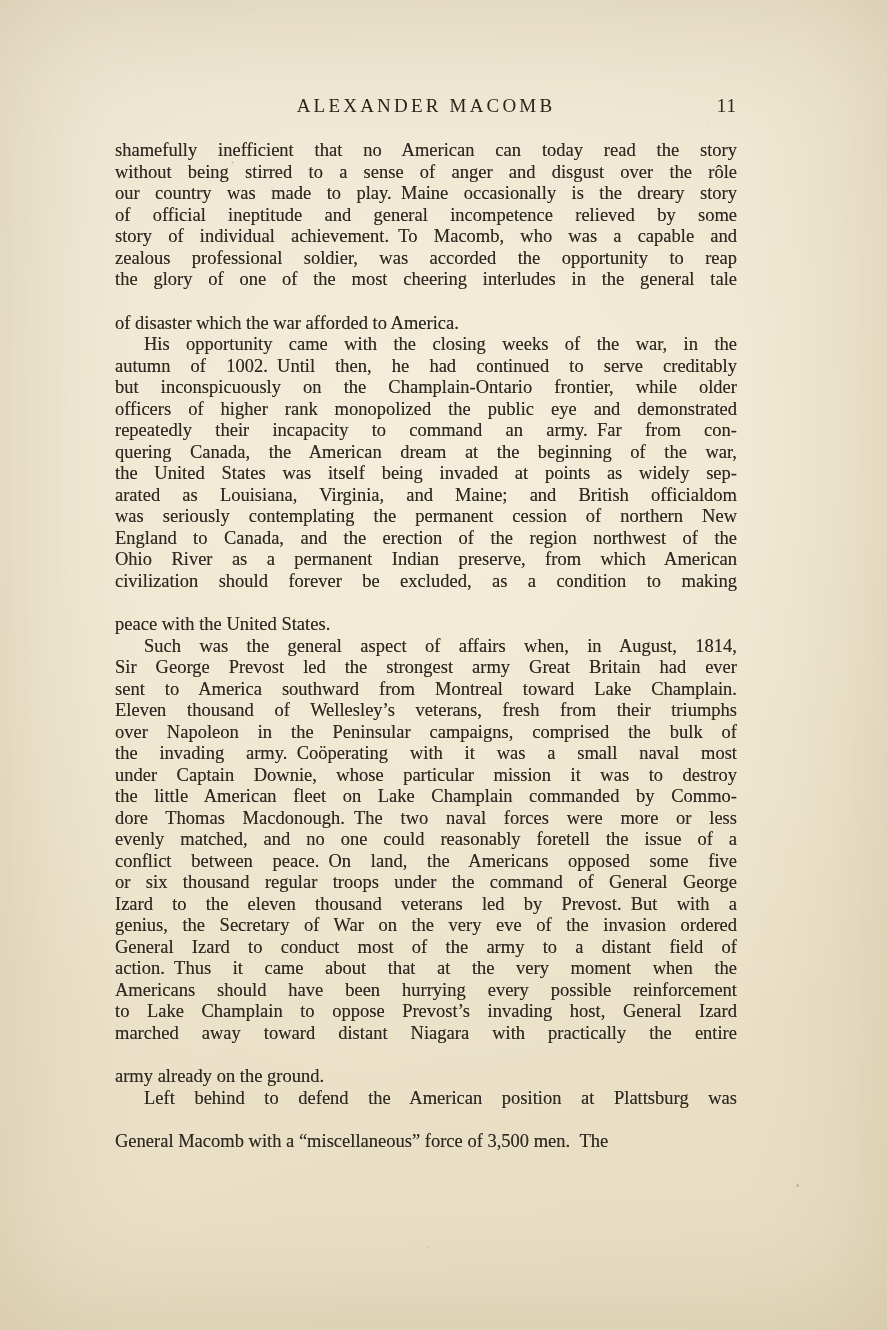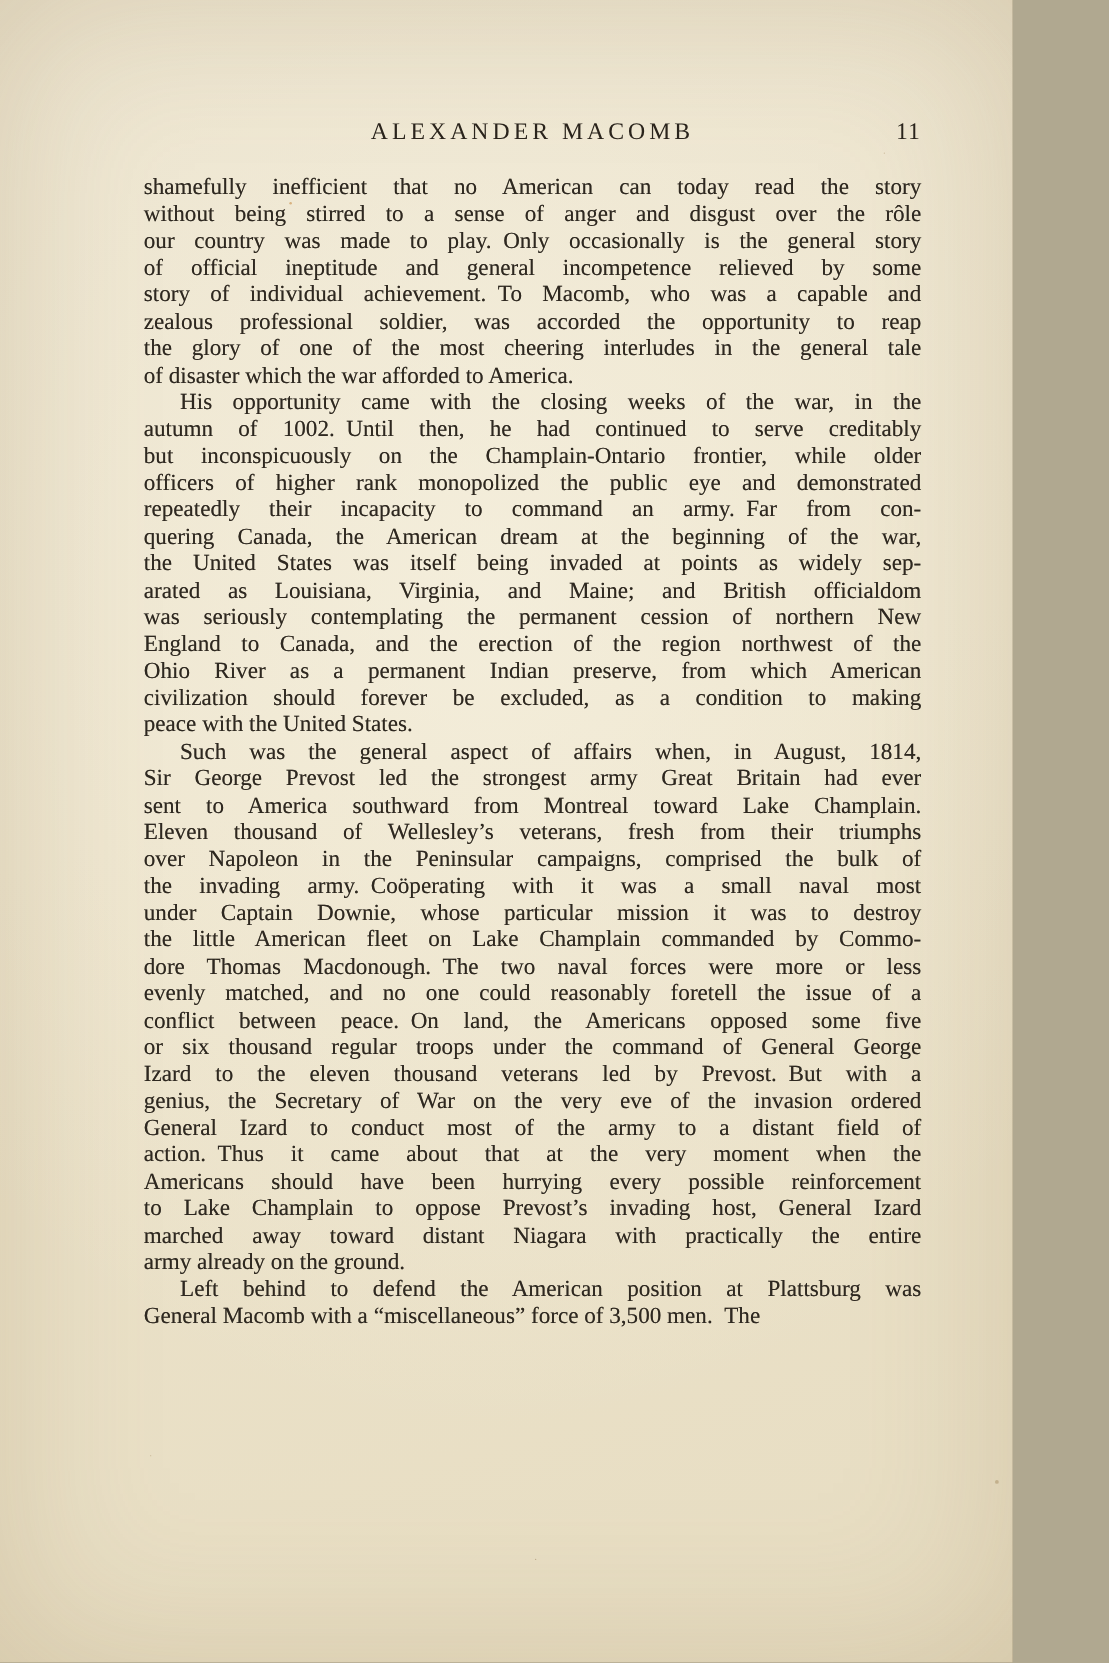--- a/index.html
+++ b/index.html
@@ -2,21 +2,21 @@
 <html><head>
 <meta charset="utf-8">
 <style>
   html, body {
     margin: 0;
     padding: 0;
     background: #b0a890;
   }
   .page {
     position: relative;
-    width: 810px;
+    width: 887px;
     height: 1330px;
     overflow: hidden;
     font-family: "Liberation Serif", "DejaVu Serif", serif;
     color: #2e2820;
     background:
       radial-gradient(120% 85% at 48% 35%, rgba(250,246,231,0.55) 0%, rgba(250,246,231,0) 60%),
       linear-gradient(165deg, #ece4cf 0%, #ece3cb 45%, #e7ddc2 100%);
     box-shadow: inset 0 0 130px rgba(140,115,70,0.22);
   }
   
@@ -69,40 +69,41 @@
   }
   .paragraph { margin: 0; }
   .line {
     line-height: 21.5px;
     text-align: justify;
     text-align-last: justify;
     text-shadow: 0 0 0.4px rgba(46,40,32,0.55);
   }
   .line.last {
     text-align-last: left;
+    margin-top: 22px;
   }
   .line.indent {
     padding-left: 29px;
   }
 </style>
 </head>
 <body>
 
 <div class="page">
   <div class="specks"></div>
   <div class="content">
     <div class="header">
       <span class="running-title">ALEXANDER MACOMB</span>
       <span class="page-number">11</span>
     </div>
     <div class="text-block" id="text-block">
         <div class="paragraph">
           <div class="line">shamefully inefficient that no American can today read the story</div>
           <div class="line">without being stirred to a sense of anger and disgust over the rôle</div>
-          <div class="line">our country was made to play. Only occasionally is the general story</div>
+          <div class="line">our country was made to play. Maine occasionally is the dreary story</div>
           <div class="line">of official ineptitude and general incompetence relieved by some</div>
           <div class="line">story of individual achievement. To Macomb, who was a capable and</div>
           <div class="line">zealous professional soldier, was accorded the opportunity to reap</div>
           <div class="line">the glory of one of the most cheering interludes in the general tale</div>
           <div class="line last">of disaster which the war afforded to America.</div>
         </div>
         <div class="paragraph">
           <div class="line indent">His opportunity came with the closing weeks of the war, in the</div>
           <div class="line">autumn of 1002. Until then, he had continued to serve creditably</div>
           <div class="line">but inconspicuously on the Champlain-Ontario frontier, while older</div>

